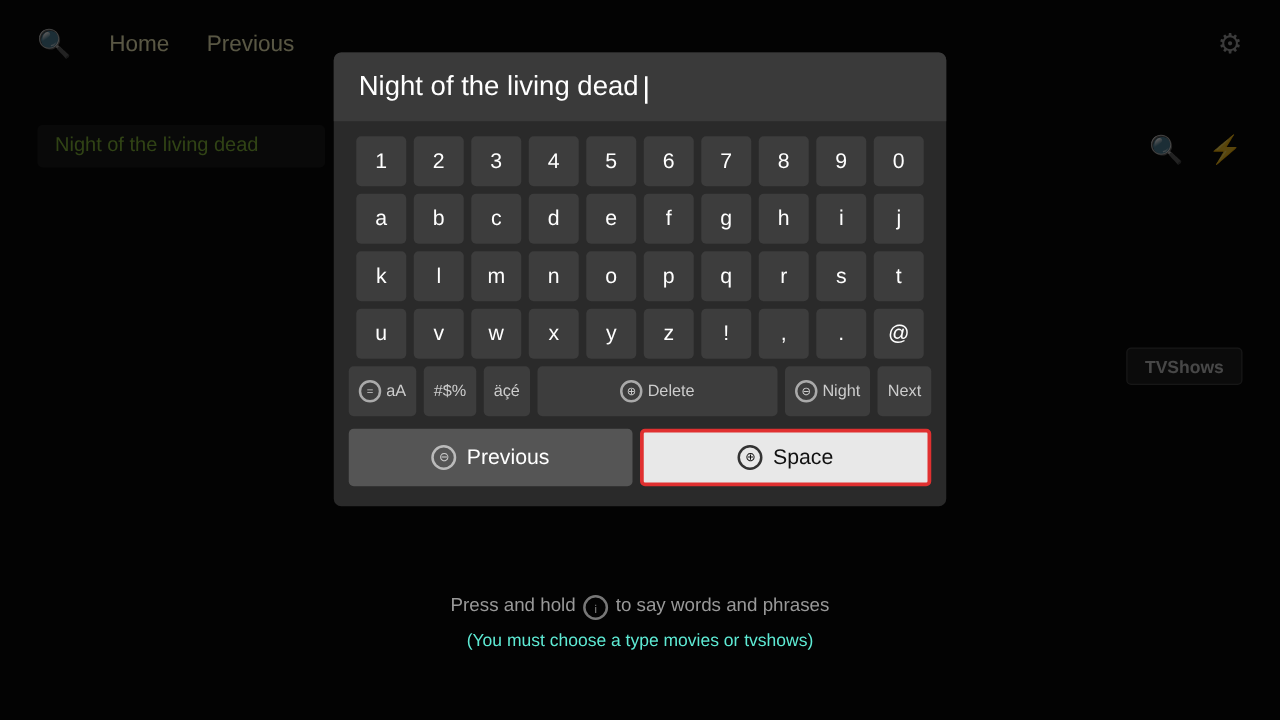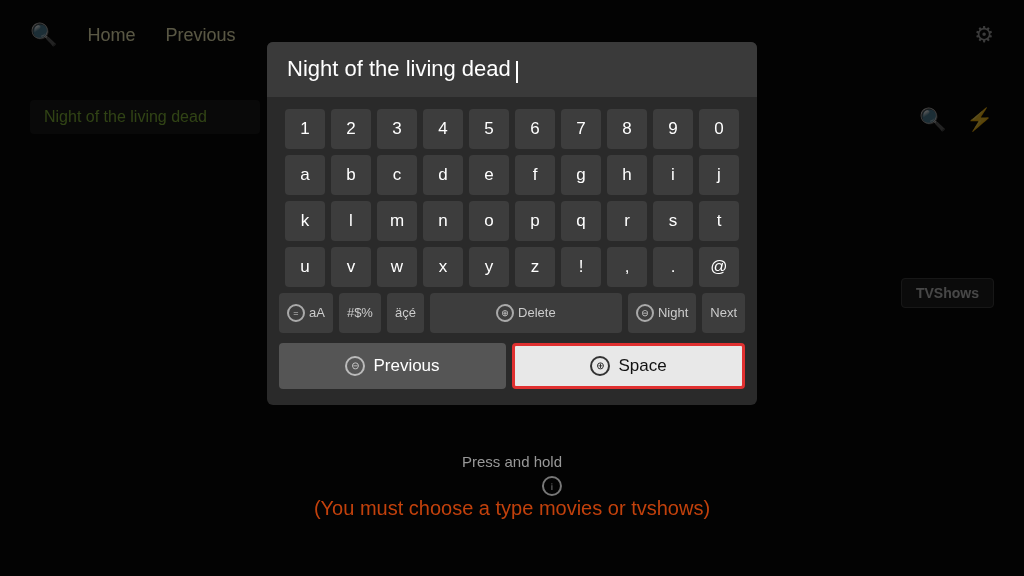--- a/index.html
+++ b/index.html
@@ -239,43 +239,42 @@
     .hint-text {
       position: absolute;
       bottom: 80px;
       left: 50%;
       transform: translateX(-50%);
       color: #999;
       font-size: 15px;
       z-index: 20;
       white-space: nowrap;
       display: flex;
-      align-items: flex-end;
+      align-items: flex-start;
       gap: 6px;
-      flex-direction: column;
     }
     .hint-icon {
       width: 20px;
       height: 20px;
       border: 2px solid #777;
       border-radius: 50%;
       display: flex;
       align-items: center;
       justify-content: center;
       font-size: 9px;
       color: #888;
     }
 
     .sub-hint {
       position: absolute;
       bottom: 56px;
       left: 50%;
       transform: translateX(-50%);
-      color: #c2410c;
-      font-size: 20px;
+      color: #5eead4;
+      font-size: 14px;
       z-index: 20;
       white-space: nowrap;
     }
   </style>
 </head>
 <body>
 
 <div class="top-nav">
   <span class="nav-icon">🔍</span>
   <span class="nav-item">Home</span>
@@ -394,16 +393,17 @@
         <div class="icon-circle-dark">⊕</div>
         <span>Space</span>
       </div>
     </div>
   </div>
 </div>
 
 <div class="hint-text">
   <span>Press and hold</span>
   <div class="hint-icon">ℹ</div>
+  <span>to say words and phrases</span>
 </div>
 <div class="sub-hint">
   <span>(You must choose a type movies or tvshows)</span>
 </div>
 
 </body></html>

